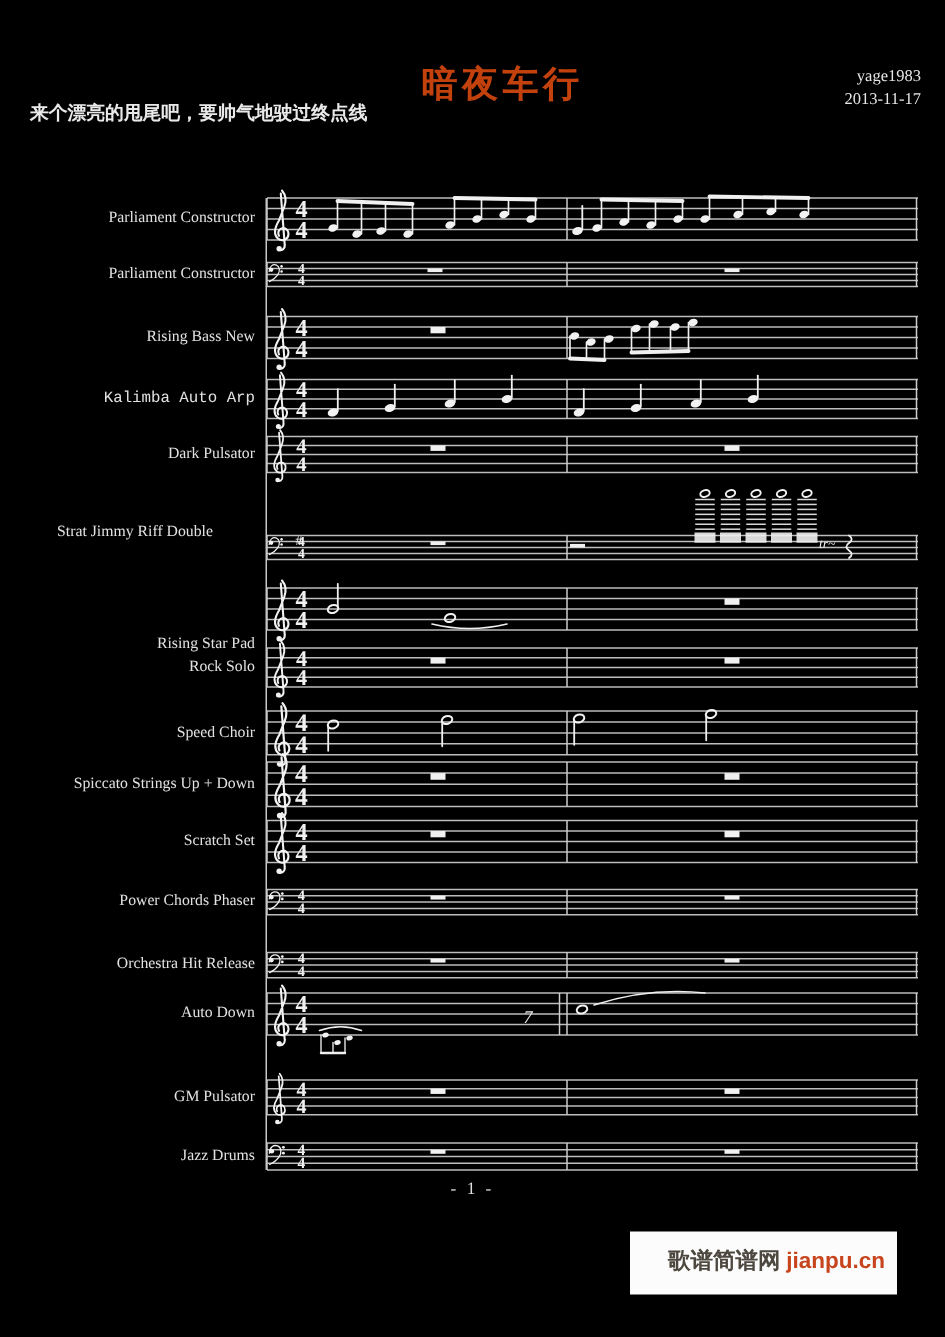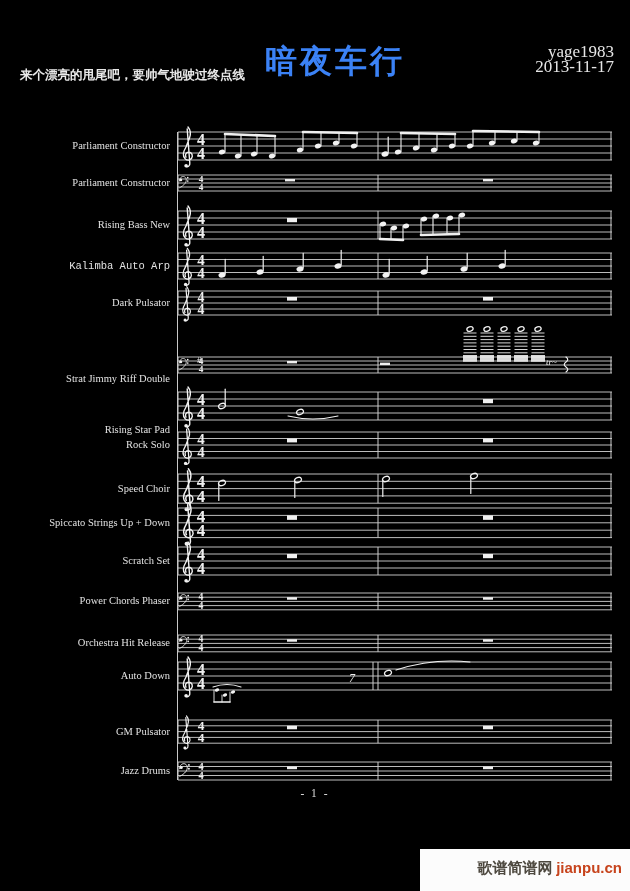--- a/index.html
+++ b/index.html
@@ -1,40 +1,40 @@
 <!DOCTYPE html>
 <html><head>
 <meta charset="utf-8">
 <style>
   html,body{margin:0;padding:0;background:#000;}
   #page{position:relative;width:630px;height:891px;background:#000;overflow:hidden;
         font-family:"Liberation Serif",serif;}
   .title{position:absolute;top:40px;left:40px;right:0;text-align:center;
-         font-size:32px;font-weight:bold;color:#3b82f6;letter-spacing:3px;}
+         font-size:24px;font-weight:bold;color:#c2410c;letter-spacing:3px;}
   .subtitle{position:absolute;top:67px;left:20px;right:0;text-align:left;
             font-size:12.5px;font-weight:bold;color:#e9e9e9;}
   .authorblk{position:absolute;top:44px;right:16px;text-align:right;
-             font-size:17px;line-height:15px;color:#e6e6e6;}
+             font-size:11px;line-height:15px;color:#e6e6e6;}
   .inst-label{position:absolute;left:10px;width:160px;text-align:right;
               font-size:10.5px;line-height:14px;color:#e2e2e2;white-space:nowrap;}
   .staff-svg{position:absolute;left:174px;overflow:visible;}
   .sl{stroke:#bdbdbd;stroke-width:1;}
   .sl2{stroke:#d8d8d8;stroke-width:1;}
   .bl{stroke:#cdcdcd;stroke-width:1;}
   .st{stroke:#f0f0f0;fill:none;stroke-linecap:round;}
   .fh{fill:#f2f2f2;}
   .oh{fill:none;stroke:#f2f2f2;stroke-width:1.3;}
   .fw{fill:#f0f0f0;}
   .ts{fill:#f0f0f0;font-family:"Liberation Serif",serif;font-weight:bold;text-anchor:middle;}
   .rtx{fill:#eeeeee;font-family:"Liberation Serif",serif;}
   .clef path{stroke:#f2f2f2;stroke-width:1.4;fill:none;stroke-linecap:round;}
   #sysline{position:absolute;left:177px;top:132px;width:1px;height:648px;background:#c8c8c8;}
   .pagenum{position:absolute;top:787px;left:0;right:0;text-align:center;
            font-size:11.5px;color:#dddddd;letter-spacing:2px;}
-  #wm-strip{position:absolute;left:420px;top:849px;width:210px;height:42px;background:#fcfcfc;}
+  #wm-strip{position:absolute;left:420px;top:821px;width:178px;height:42px;background:#fcfcfc;}
   #wm-text{position:absolute;right:8px;top:10px;font-size:15px;white-space:nowrap;}
   .wm-cn{color:#4d483f;font-family:"Liberation Serif",serif;font-weight:bold;}
   .wm-url{color:#c7441d;font-family:"Liberation Sans",sans-serif;font-weight:bold;}
 </style>
 </head>
 <body>
 
 <div id="page">
   <div class="title">暗夜车行</div>
   <div class="subtitle">来个漂亮的甩尾吧，要帅气地驶过终点线</div>
@@ -263,21 +263,21 @@
         <line x1="437" y1="42" x2="437" y2="66" class="bl" stroke-width="1.6"></line>
         <g class="clef" transform="translate(5,42) scale(0.8571428571428571)">
           <path d="M9 -5 C11.5 -2 12 2 10.5 6 L7 15 C4 20 3.5 24.5 6.3 27 C9 29.4 13 27.6 13.3 24.4 C13.6 21.2 10.8 19.4 8.4 20.4 C6.6 21.2 6 23.4 7 25.2 M8.2 -3 L10.8 31 C11.2 34 8.6 35.6 6.6 34.2"></path>
           <circle cx="7.1" cy="33.8" r="1.8" fill="#f2f2f2" stroke="none"></circle>
         </g>
         <text x="27" y="52.8" class="ts" font-size="13.799999999999999">4</text>
         <text x="27" y="64.8" class="ts" font-size="13.799999999999999">4</text>
         <rect x="113" y="48" width="10" height="3.5999999999999996" class="fw"></rect>
         <rect x="309" y="48" width="10" height="3.5999999999999996" class="fw"></rect>
       </svg>
-      <div class="inst-label" style="top: 372px;">Strat Jimmy Riff Double</div>
+      <div class="inst-label" style="top: 348px; text-align: center;">Strat Jimmy Riff Double</div>
       <svg class="staff-svg" width="446" height="110" style="top: 315px;">
         <line x1="4" y1="42" x2="438" y2="42" class="sl"></line>
         <line x1="4" y1="46" x2="438" y2="46" class="sl"></line>
         <line x1="4" y1="50" x2="438" y2="50" class="sl"></line>
         <line x1="4" y1="54" x2="438" y2="54" class="sl"></line>
         <line x1="4" y1="58" x2="438" y2="58" class="sl"></line>
         <line x1="4" y1="42" x2="4" y2="58" class="bl"></line>
         <line x1="204" y1="42" x2="204" y2="58" class="bl"></line>
         <line x1="437" y1="42" x2="437" y2="58" class="bl" stroke-width="1.6"></line>
         <g class="clef" transform="translate(4,42) scale(0.5714285714285714)">

